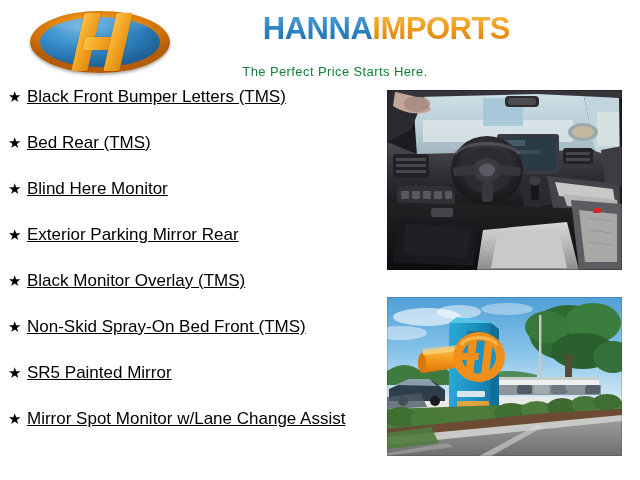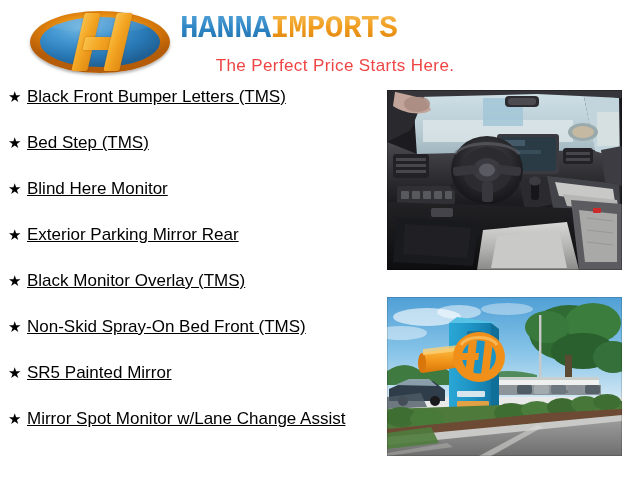--- a/index.html
+++ b/index.html
@@ -92,48 +92,49 @@
 
   .logo-text-wrap {
     position: absolute;
     left: 180px;
     top: 12px;
     width: 330px;
     height: 62px;
   }
 
   .wordmark {
-    font-family: Liberation Mono, monospace;
+    font-family: Liberation Sans, sans-serif;
     font-size: 31px;
     font-weight: bold;
     letter-spacing: -0.5px;
     line-height: 34px;
     white-space: nowrap;
+    text-align: right;
   }
   .wm-hanna {
     color: #2f86c5;
     background: linear-gradient(180deg, #57a6d8 0%, #2f86c5 48%, #1d6ca6 100%);
     -webkit-background-clip: text;
     background-clip: text;
     -webkit-text-fill-color: transparent;
   }
   .wm-imports {
     color: #ef9b1c;
     background: linear-gradient(180deg, #f7bf55 0%, #ef9b1c 48%, #d97e08 100%);
     -webkit-background-clip: text;
     background-clip: text;
     -webkit-text-fill-color: transparent;
   }
 
   .tagline {
-    margin-top: 10px;
+    margin-top: 18px;
     font-family: "Liberation Sans", sans-serif;
-    font-size: 17px;
+    font-size: 13px;
     font-weight: normal;
-    color: #ef4444;
+    color: #15803d;
     letter-spacing: 0.4px;
     text-align: center;
     width: 310px;
     white-space: nowrap;
   }
 
   
   .features {
     position: absolute;
     left: 0;
@@ -220,21 +221,21 @@
 
   <div class="features">
 
     <div class="feature-item">
       <span class="feature-star">★</span>
       <span class="feature-label">Black Front Bumper Letters (TMS)</span>
     </div>
 
     <div class="feature-item">
       <span class="feature-star">★</span>
-      <span class="feature-label">Bed Step (TMS)</span>
+      <span class="feature-label">Bed Rear (TMS)</span>
     </div>
 
     <div class="feature-item">
       <span class="feature-star">★</span>
       <span class="feature-label">Blind Here Monitor</span>
     </div>
 
     <div class="feature-item">
       <span class="feature-star">★</span>
       <span class="feature-label">Exterior Parking Mirror Rear</span>

